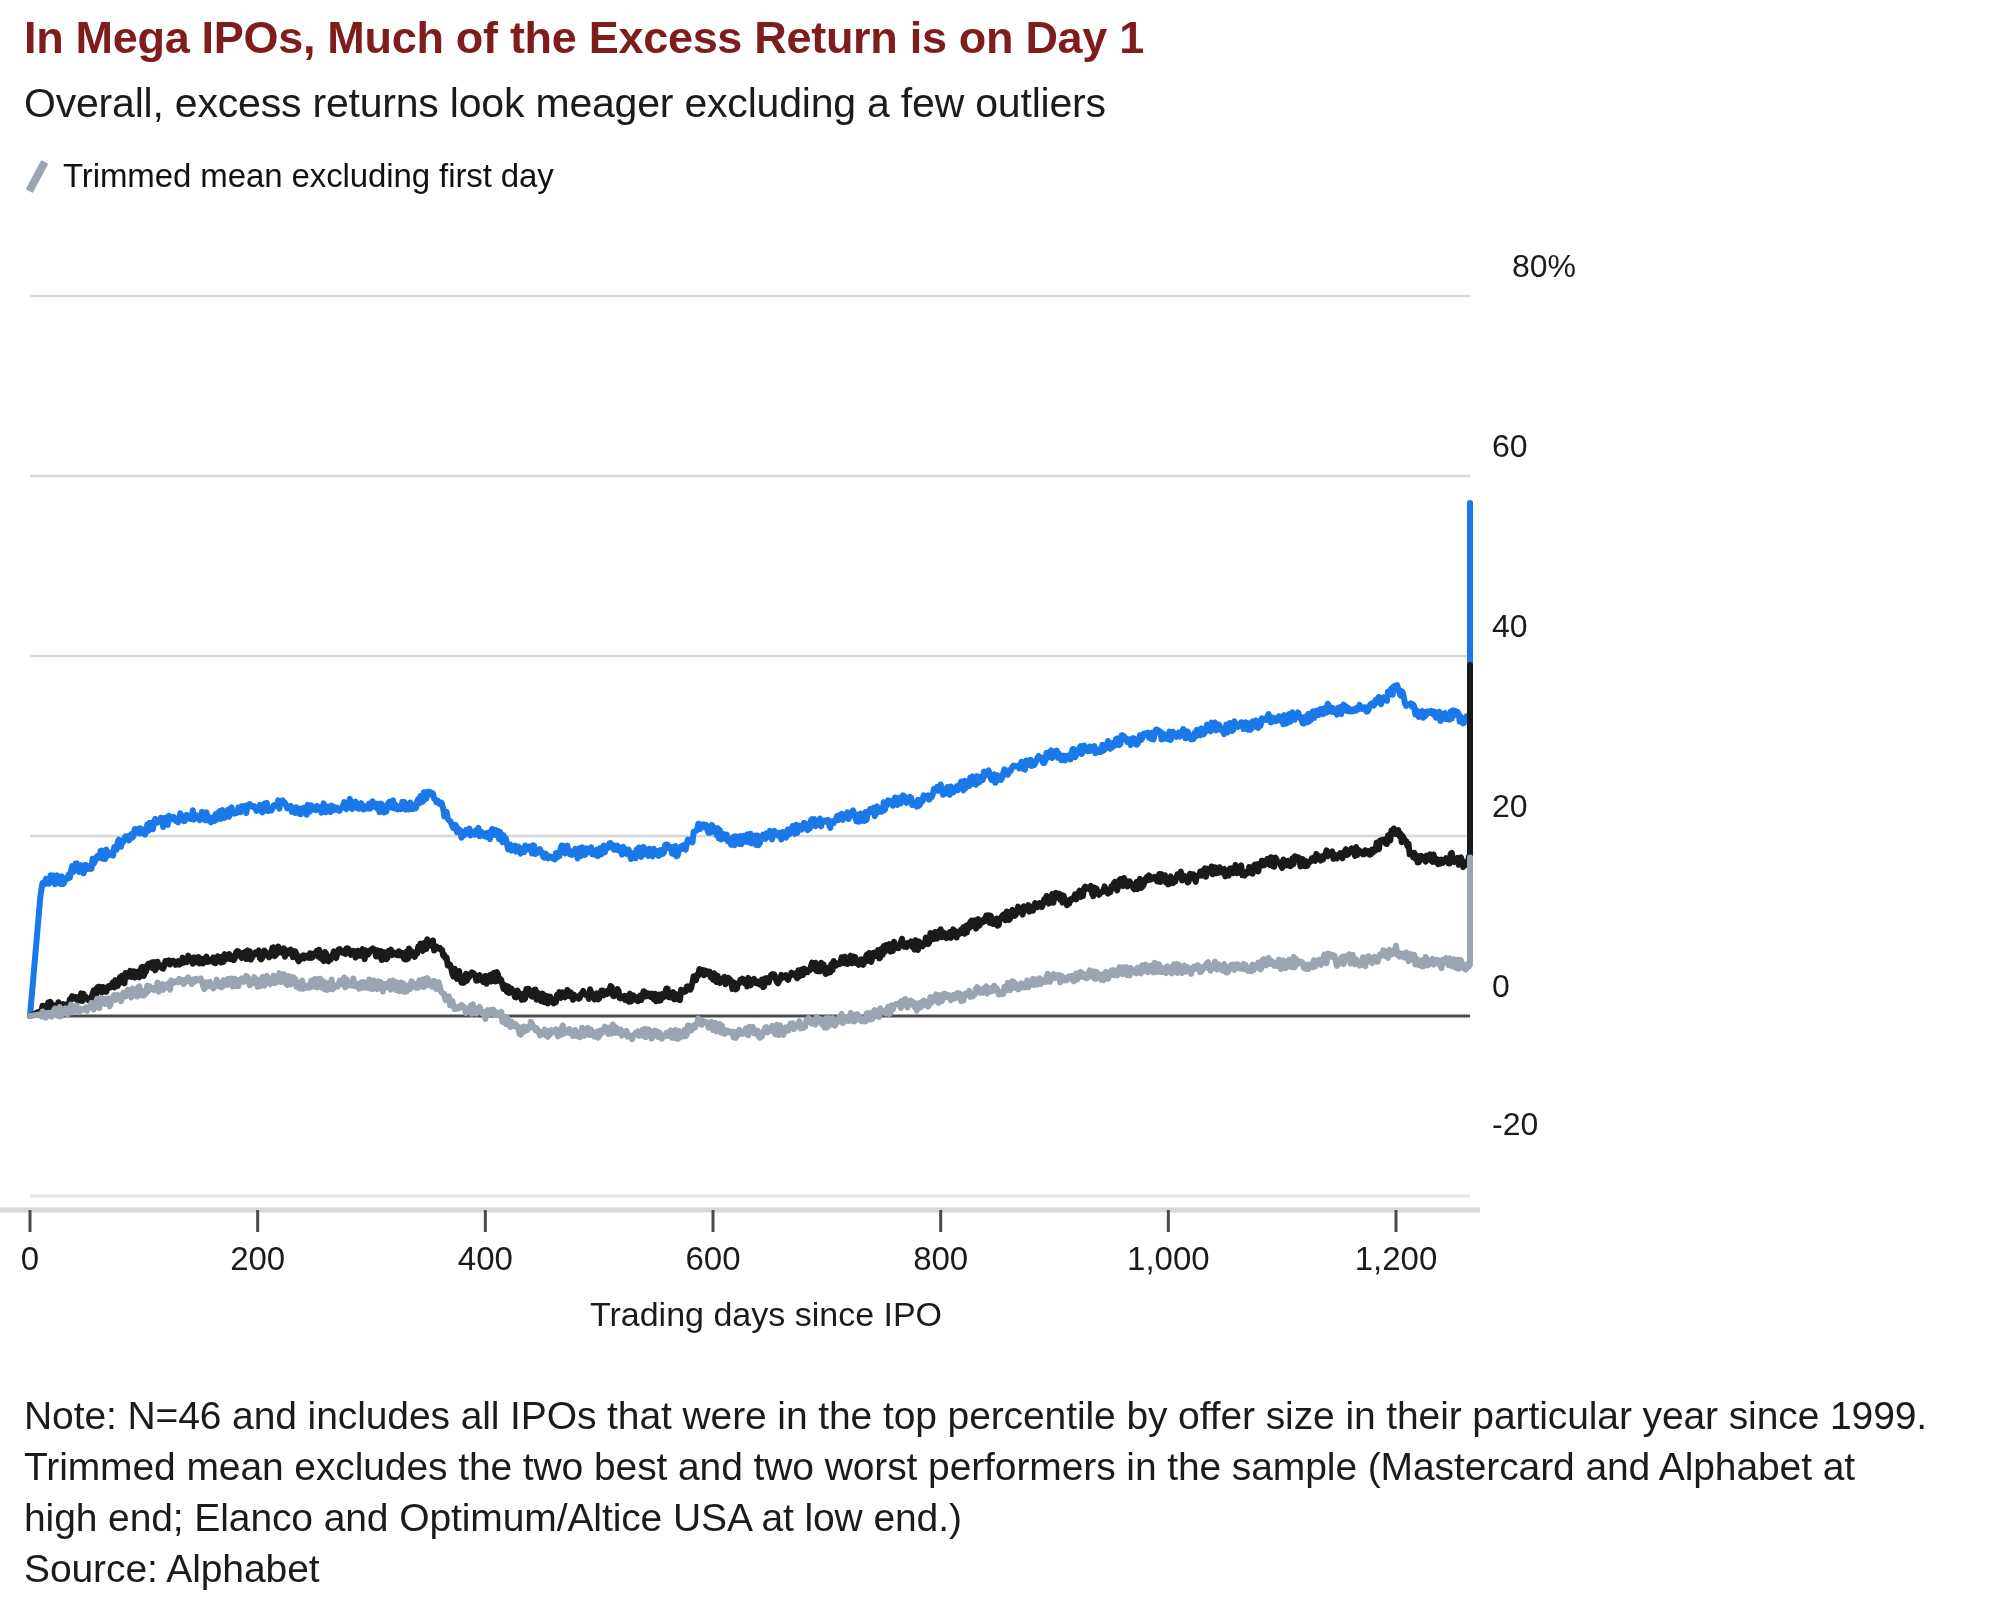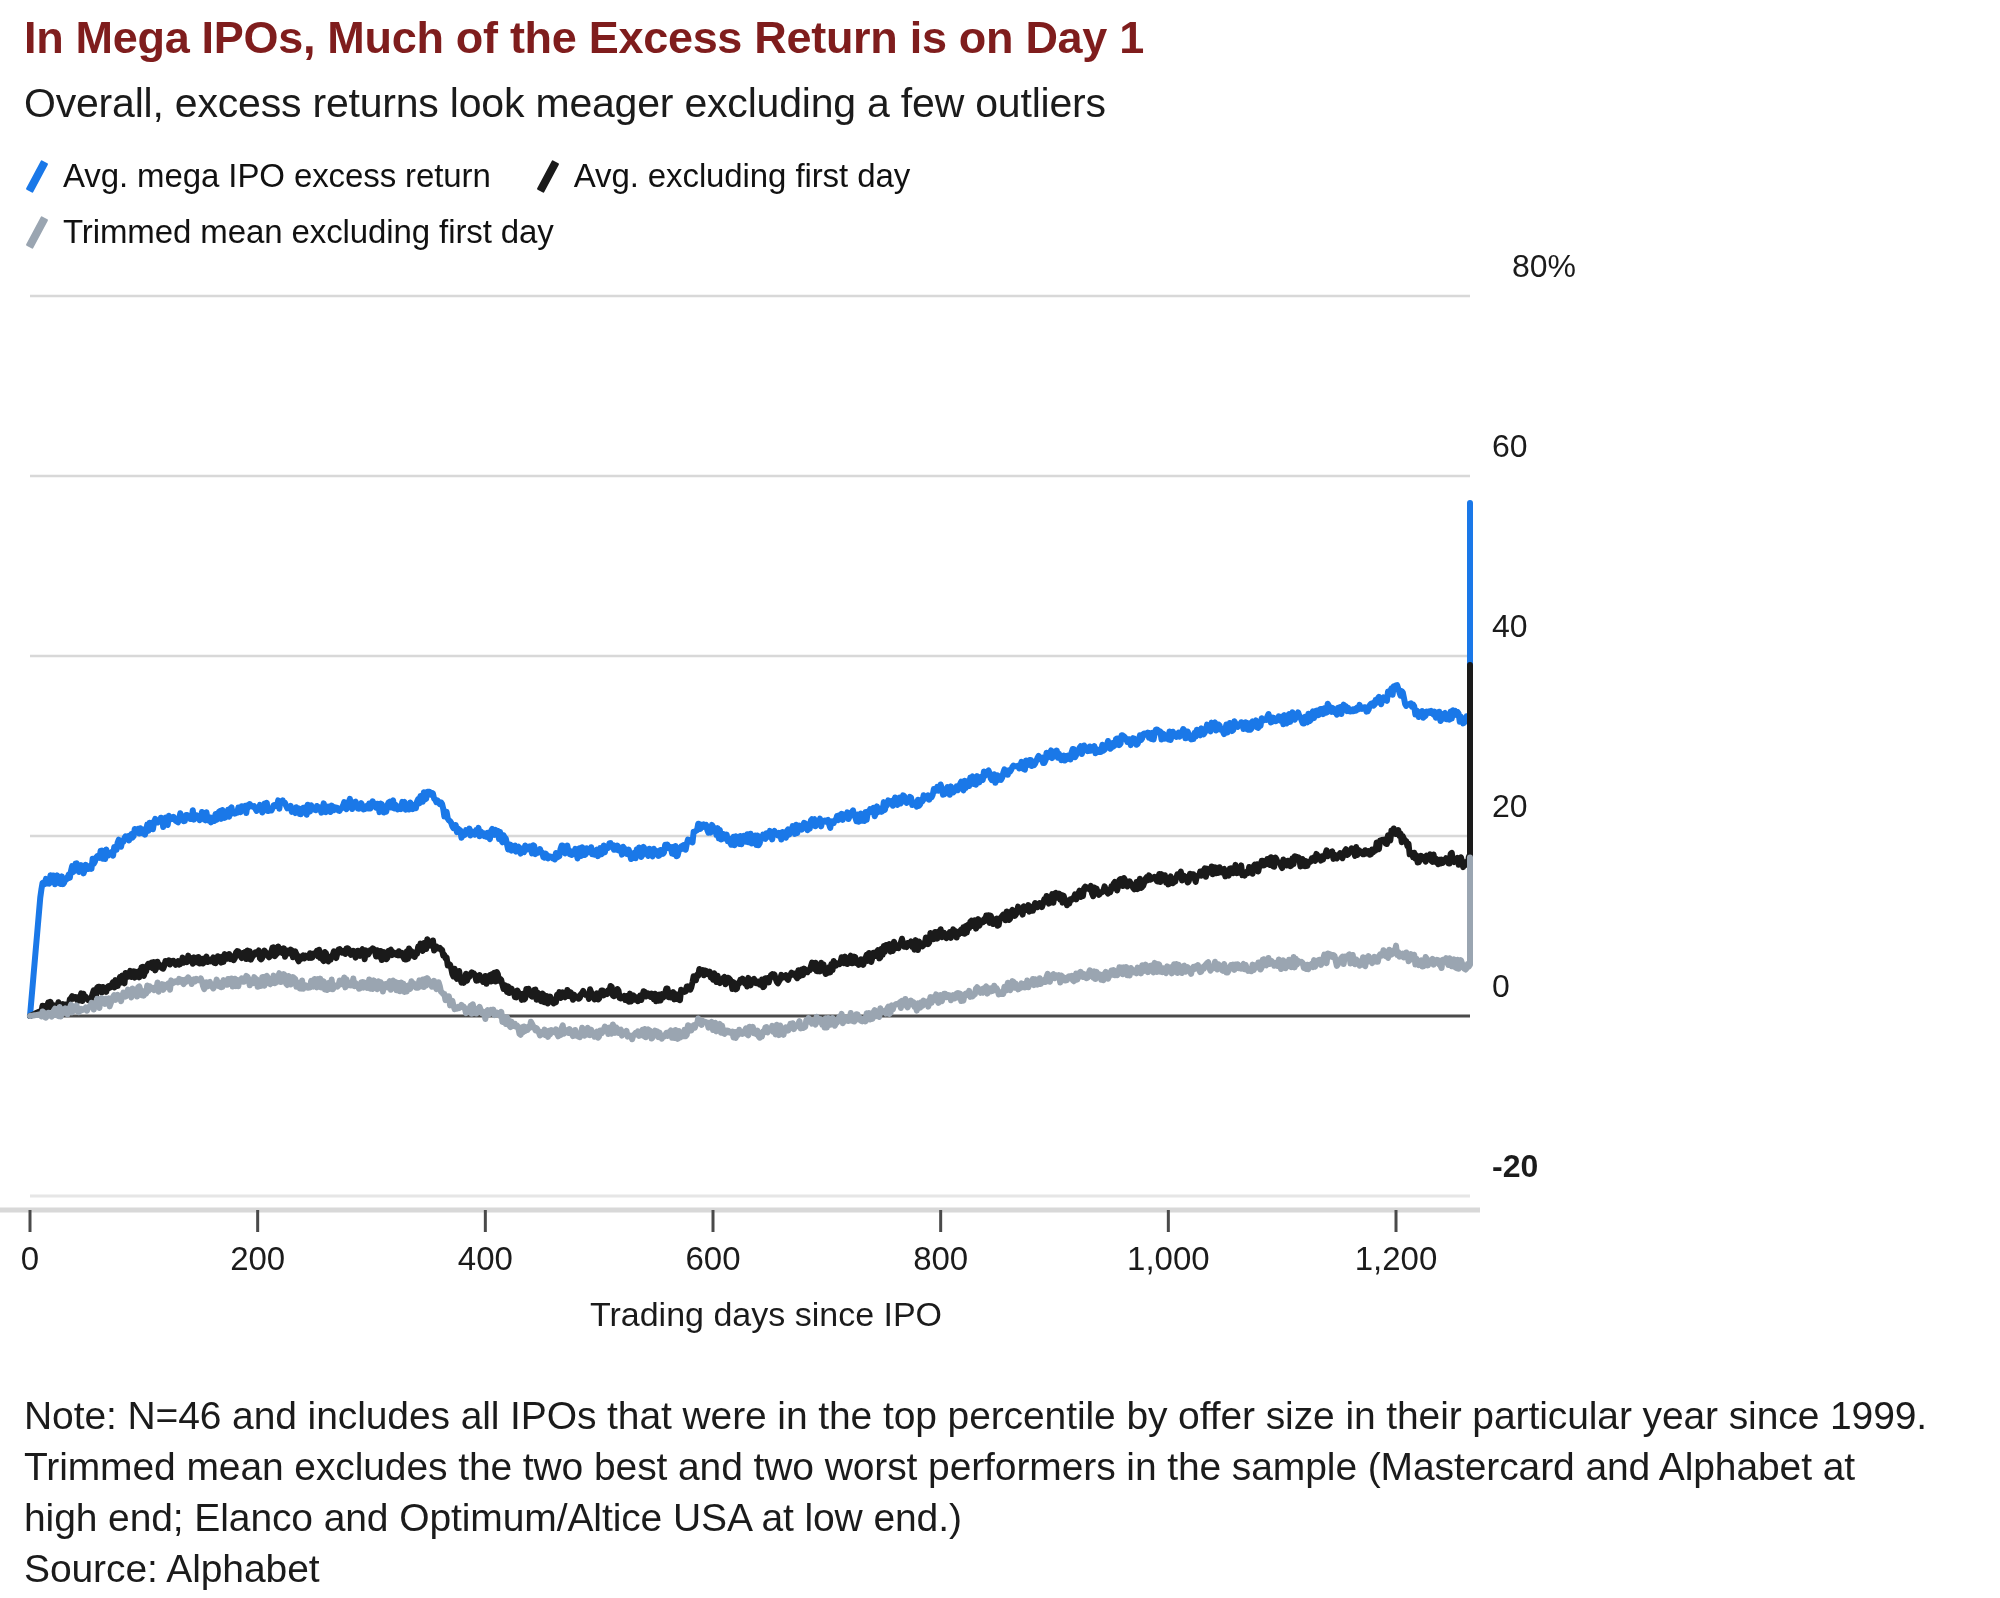--- a/index.html
+++ b/index.html
@@ -51,34 +51,20 @@
 
 <div class="page">
 
   <div class="headline">In Mega IPOs, Much of the Excess Return is on Day 1</div>
   <div class="subhead">Overall, excess returns look meager excluding a few outliers</div>
 
   <div class="legend">
     <div class="legend-row">
       <div class="legend-item">
         <span class="legend-mark">
-            <i id="lm0" style="background: rgb(26, 120, 232);"></i>
-          </span>
-        <span class="legend-label">Avg. mega IPO excess return</span>
-      </div>
-      <div class="legend-item">
-        <span class="legend-mark">
-            <i id="lm1" style="background: rgb(26, 26, 26);"></i>
-          </span>
-        <span class="legend-label">Avg. excluding first day</span>
-      </div>
-    </div>
-    <div class="legend-row">
-      <div class="legend-item">
-        <span class="legend-mark">
             <i id="lm2" style="background: rgb(154, 165, 177);"></i>
           </span>
         <span class="legend-label">Trimmed mean excluding first day</span>
       </div>
     </div>
   </div>
 
   <div class="chart-wrap">
     <svg class="plot-svg" id="plot" width="2000" height="990">
         <line x1="30" x2="1470" y1="938" y2="938" stroke="#e6e6e6" stroke-width="3"></line>
@@ -93,21 +79,21 @@
         <line x1="0" x2="1480" y1="952" y2="952" stroke="#d8d8d8" stroke-width="5"></line>
         <line x1="30" x2="30" y1="952" y2="974" stroke="#4a4a4a" stroke-width="3"></line>
         <line x1="257.6679841897233" x2="257.6679841897233" y1="952" y2="974" stroke="#4a4a4a" stroke-width="3"></line>
         <line x1="485.3359683794466" x2="485.3359683794466" y1="952" y2="974" stroke="#4a4a4a" stroke-width="3"></line>
         <line x1="713.0039525691699" x2="713.0039525691699" y1="952" y2="974" stroke="#4a4a4a" stroke-width="3"></line>
         <line x1="940.6719367588933" x2="940.6719367588933" y1="952" y2="974" stroke="#4a4a4a" stroke-width="3"></line>
         <line x1="1168.3399209486165" x2="1168.3399209486165" y1="952" y2="974" stroke="#4a4a4a" stroke-width="3"></line>
         <line x1="1396.0079051383398" x2="1396.0079051383398" y1="952" y2="974" stroke="#4a4a4a" stroke-width="3"></line>
       </svg>
     <div id="ylabels">
-        <div class="ylab" style="left: 1492px; top: 890px; font-weight: bold;">-20</div>
+        <div class="ylab" style="left: 1492px; top: 848px;">-20</div>
         <div class="ylab" style="left: 1492px; top: 710px;">0</div>
         <div class="ylab" style="left: 1492px; top: 530px;">20</div>
         <div class="ylab" style="left: 1492px; top: 350px;">40</div>
         <div class="ylab" style="left: 1492px; top: 170px;">60</div>
         <div class="ylab" style="left: 1492px; top: -10px; margin-left: 20px;">80%</div>
       </div>
     <div id="xlabels">
         <div class="xlab" style="left: -60px; width: 180px; top: 982px;">0</div>
         <div class="xlab" style="left: 167.668px; width: 180px; top: 982px;">200</div>
         <div class="xlab" style="left: 395.336px; width: 180px; top: 982px;">400</div>

